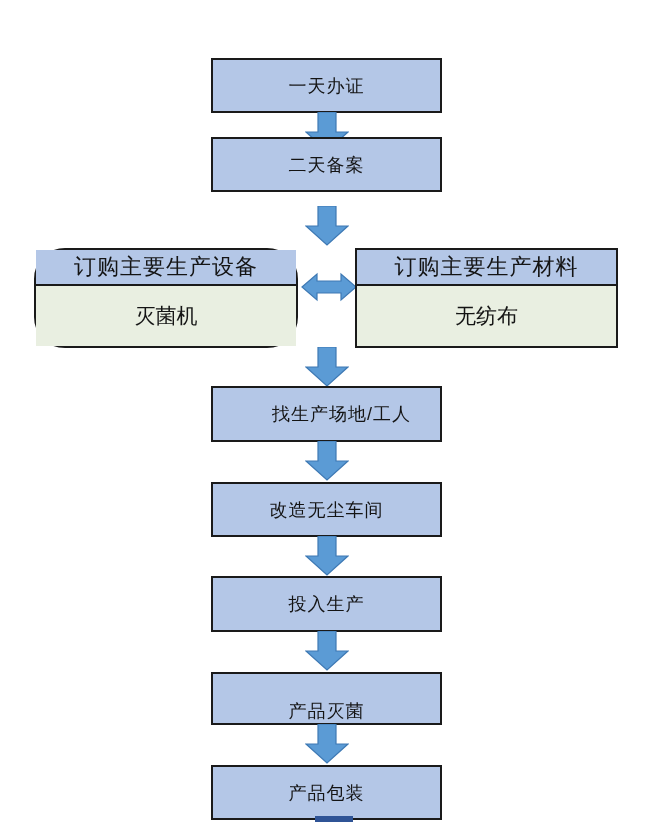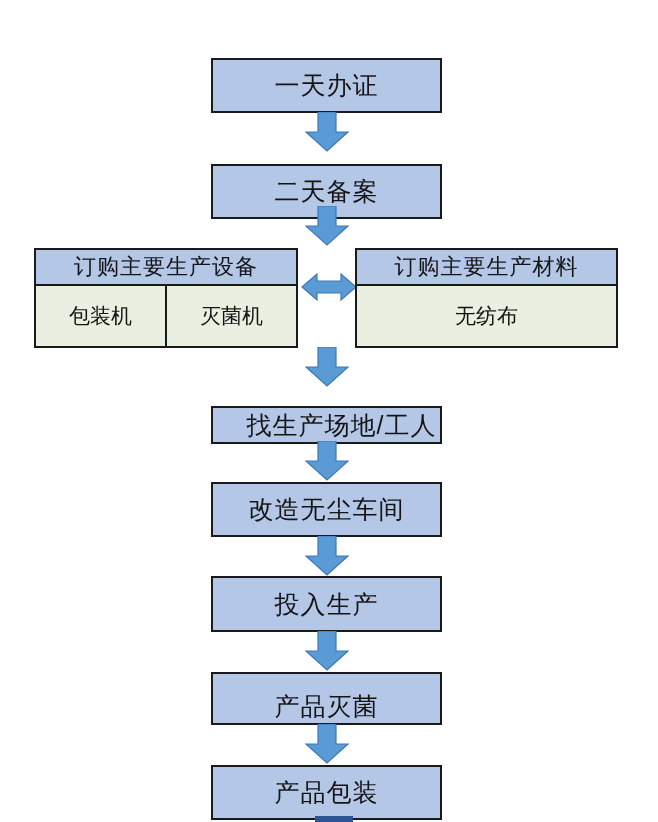--- a/index.html
+++ b/index.html
@@ -19,40 +19,40 @@
     position: absolute;
     left: 211px;
     width: 231px;
     height: 55px;
     background: #b4c7e7;
     border: 2px solid #1a1a1a;
     box-sizing: border-box;
     display: flex;
     align-items: center;
     justify-content: center;
-    font-size: 25px;
+    font-size: 18px;
     color: #141414;
     letter-spacing: 1px;
   }
   .arrow-down {
     position: absolute;
     width: 44px;
     height: 40px;
     left: 305px;
   }
   .subtable {
     position: absolute;
     top: 248px;
     height: 100px;
     border: 2px solid #1a1a1a;
     box-sizing: border-box;
     display: flex;
     flex-direction: column;
   }
-  .subtable.left  { left: 34px;  width: 264px; }
+  .subtable.left  { left: 34px;  width: 264px; border-radius: 31px; }
   .subtable.right { left: 355px; width: 263px; }
   .subtable-header {
     height: 36px;
     flex: 0 0 36px;
     background: #b4c7e7;
     border-bottom: 2px solid #1a1a1a;
     box-sizing: border-box;
     display: flex;
     align-items: center;
     justify-content: center;
@@ -101,52 +101,51 @@
 <div class="canvas">
 
   <div class="node" style="top:58px;">
     <span>一天办证</span>
   </div>
 
   <svg class="arrow-down" style="top:112px;" viewBox="0 0 44 40">
     <path d="M13 0 L31 0 L31 20 L43 20 L22 39 L1 20 L13 20 Z" fill="#5b9bd5" stroke="#3e79b4" stroke-width="1.2"></path>
   </svg>
 
-  <div class="node" style="top:164px;text-align:center;">
+  <div class="node" style="top:137px;text-align:center;">
     <span>二天备案</span>
   </div>
 
   <svg class="arrow-down" style="top:206px;" viewBox="0 0 44 40">
     <path d="M13 0 L31 0 L31 20 L43 20 L22 39 L1 20 L13 20 Z" fill="#5b9bd5" stroke="#3e79b4" stroke-width="1.2"></path>
   </svg>
 
   <div class="subtable left">
     <div class="subtable-header">订购主要生产设备</div>
     <div class="subtable-row">
-      <div class="subtable-cell">包装机</div>
       <div class="subtable-cell">灭菌机</div>
     </div>
   </div>
 
   <svg class="double-arrow" viewBox="0 0 56 30">
     <path d="M1 15 L16 2 L16 9 L40 9 L40 2 L55 15 L40 28 L40 21 L16 21 L16 28 Z" fill="#5b9bd5" stroke="#3e79b4" stroke-width="1.2"></path>
   </svg>
 
   <div class="subtable right">
     <div class="subtable-header">订购主要生产材料</div>
     <div class="subtable-row">
       <div class="subtable-cell">无纺布</div>
     </div>
   </div>
 
   <svg class="arrow-down" style="top:347px;" viewBox="0 0 44 40">
     <path d="M13 0 L31 0 L31 20 L43 20 L22 39 L1 20 L13 20 Z" fill="#5b9bd5" stroke="#3e79b4" stroke-width="1.2"></path>
   </svg>
 
-  <div class="node" style="top:406px;height:38px;padding-left:30px;">
+  <div class="node" style="top:386px;height:56px;padding-left:30px;">
     <span>找生产场地/工人</span>
   </div>
 
   <svg class="arrow-down" style="top:441px;" viewBox="0 0 44 40">
     <path d="M13 0 L31 0 L31 20 L43 20 L22 39 L1 20 L13 20 Z" fill="#5b9bd5" stroke="#3e79b4" stroke-width="1.2"></path>
   </svg>
 
   <div class="node" style="top:482px;">
     <span>改造无尘车间</span>
   </div>

